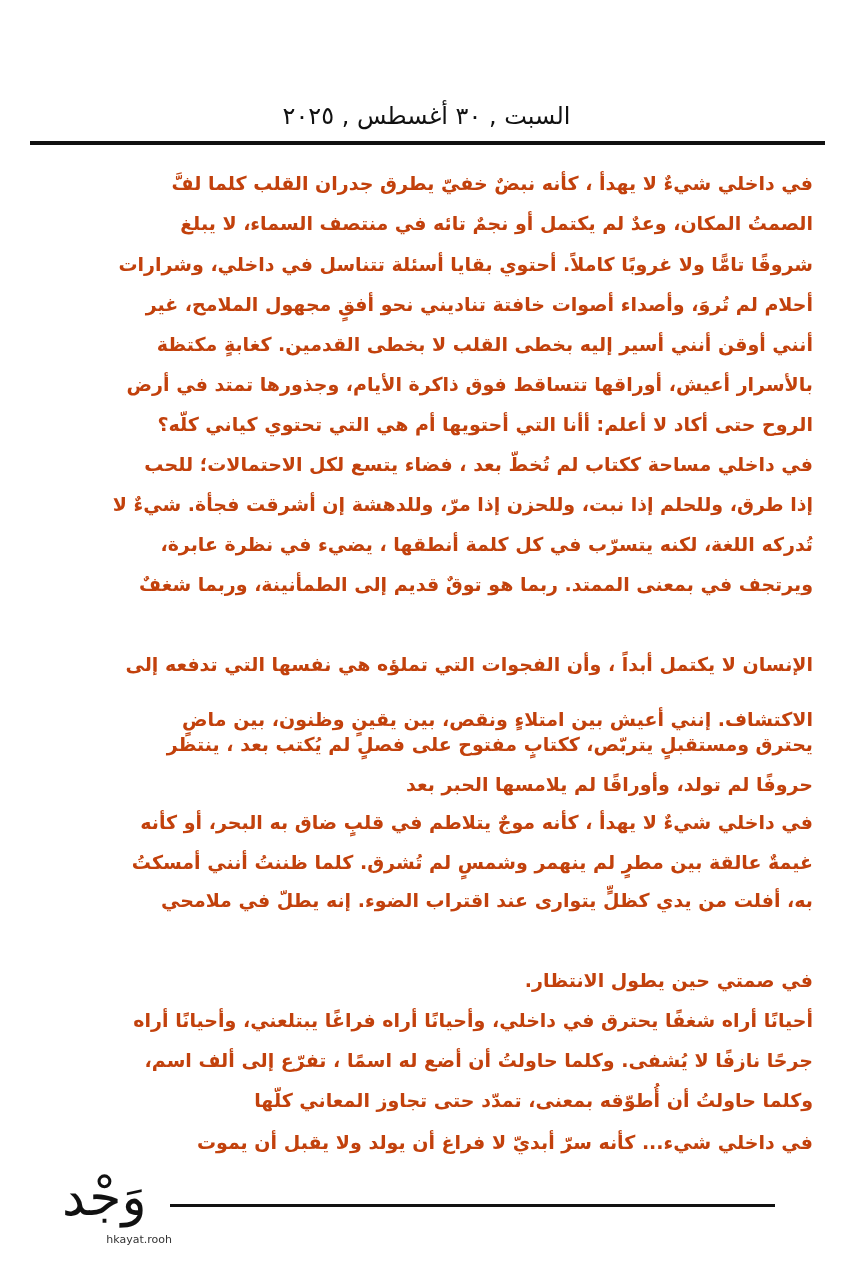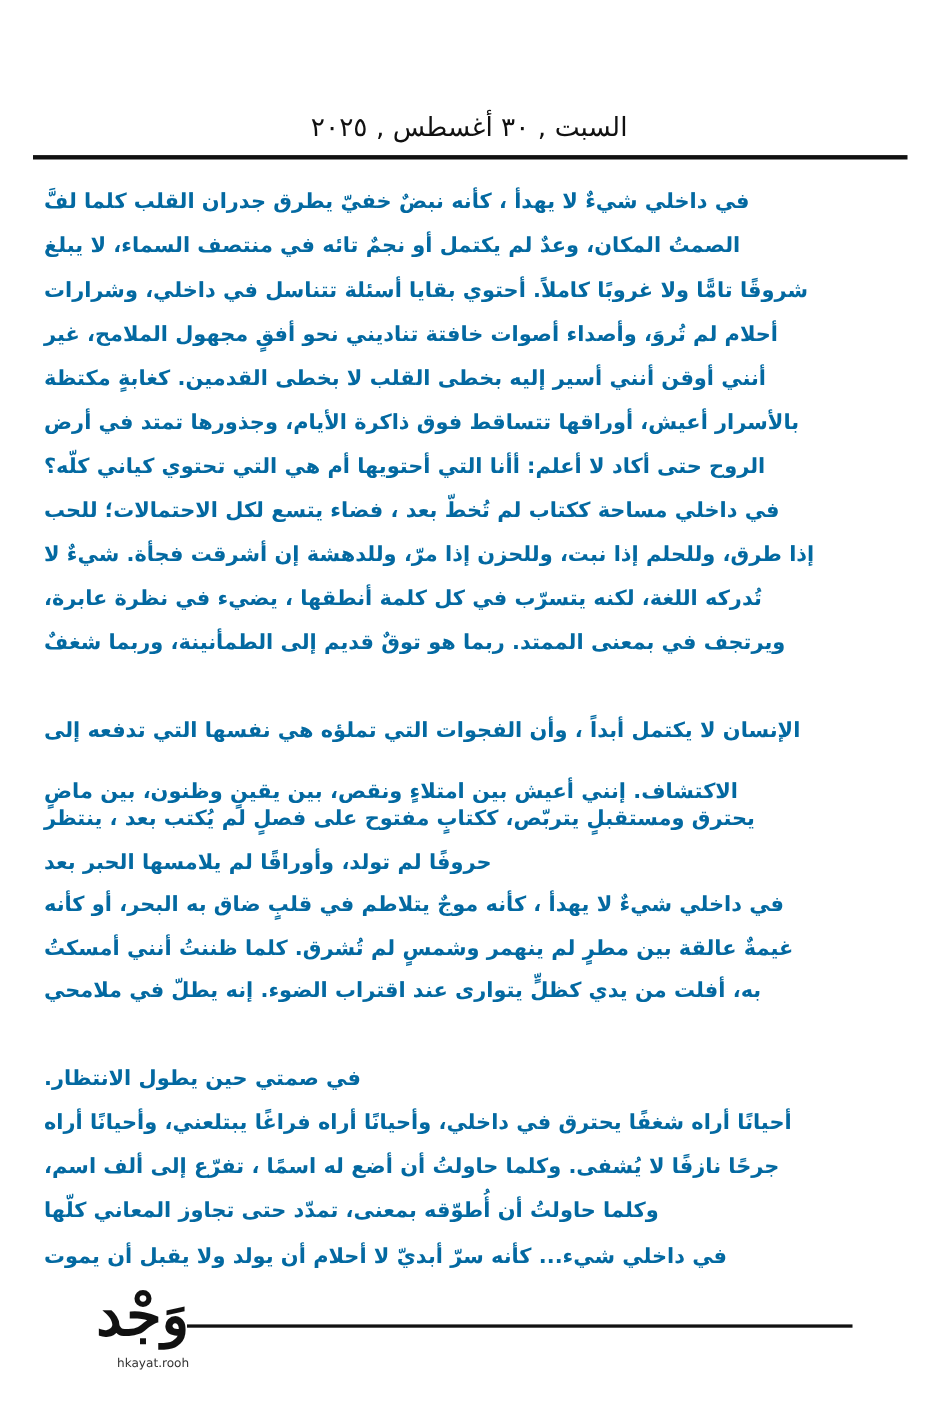--- a/index.html
+++ b/index.html
@@ -43,27 +43,27 @@
     top: 0;
     width: 853px;
     height: 1280px;
   }
   .line {
     position: absolute;
     left: 40px;
     width: 773px;
     height: 34px;
     line-height: 34px;
-    text-align: left;
+    text-align: right;
     direction: rtl;
     white-space: nowrap;
     font-family: "DejaVu Sans", sans-serif;
     font-weight: bold;
     font-size: 19px;
-    color: #0369a1;
+    color: #c2410c;
   }
   .bottom-rule {
     position: absolute;
     left: 170px;
     width: 605px;
     top: 1204px;
     height: 3px;
     background: #111111;
   }
   .logo {
@@ -72,26 +72,26 @@
     top: 1162px;
     width: 110px;
     height: 90px;
   }
   .logo-glyph {
     position: absolute;
     left: 0;
     top: 0;
     width: 110px;
     height: 70px;
-    text-align: right;
+    text-align: left;
     direction: rtl;
     font-family: "DejaVu Serif", serif;
     font-size: 52px;
     line-height: 70px;
-    font-weight: bold;
+    font-weight: normal;
     color: #111111;
   }
   .logo-handle {
     position: absolute;
     left: 0;
     top: 70px;
     width: 110px;
     text-align: right;
     font-family: "DejaVu Sans", sans-serif;
     font-size: 11px;
@@ -121,20 +121,20 @@
   <div class="line" style="top:702px">الاكتشاف. إنني أعيش بين امتلاءٍ ونقص،  بين يقينٍ وظنون،  بين ماضٍ</div>
   <div class="line" style="top:727px">يحترق ومستقبلٍ يتربّص،  ككتابٍ مفتوح على فصلٍ لم يُكتب بعد ،  ينتظر</div>
   <div class="line" style="top:767px">حروفًا لم تولد،  وأوراقًا لم يلامسها الحبر بعد</div>
   <div class="line" style="top:805px">في داخلي شيءٌ لا يهدأ ،  كأنه موجٌ يتلاطم في قلبٍ ضاق به البحر،  أو كأنه</div>
   <div class="line" style="top:845px">غيمةٌ عالقة بين مطرٍ لم ينهمر وشمسٍ لم تُشرق. كلما ظننتُ أنني أمسكتُ</div>
   <div class="line" style="top:883px">به،  أفلت من يدي كظلٍّ يتوارى عند اقتراب الضوء. إنه يطلّ في ملامحي</div>
   <div class="line" style="top:963px">في صمتي حين يطول الانتظار.</div>
   <div class="line" style="top:1003px">أحيانًا أراه شغفًا يحترق في داخلي،  وأحيانًا أراه فراغًا يبتلعني،  وأحيانًا أراه</div>
   <div class="line" style="top:1043px">جرحًا نازفًا لا يُشفى. وكلما حاولتُ أن أضع له اسمًا ،  تفرّع إلى ألف اسم،</div>
   <div class="line" style="top:1083px">وكلما حاولتُ أن أُطوّقه بمعنى،  تمدّد حتى تجاوز المعاني كلّها</div>
-  <div class="line" style="top:1125px">في داخلي شيء... كأنه سرّ أبديّ لا أحلام أن يولد ولا يقبل أن يموت</div>
+  <div class="line" style="top:1125px">في داخلي شيء... كأنه سرّ أبديّ لا فراغ أن يولد ولا يقبل أن يموت</div>
 </div>
 
 <div class="logo">
   <div class="logo-glyph">وَجْد</div>
   <div class="logo-handle">hkayat.rooh</div>
 </div>
 <div class="bottom-rule"></div>
 
 </body></html>

